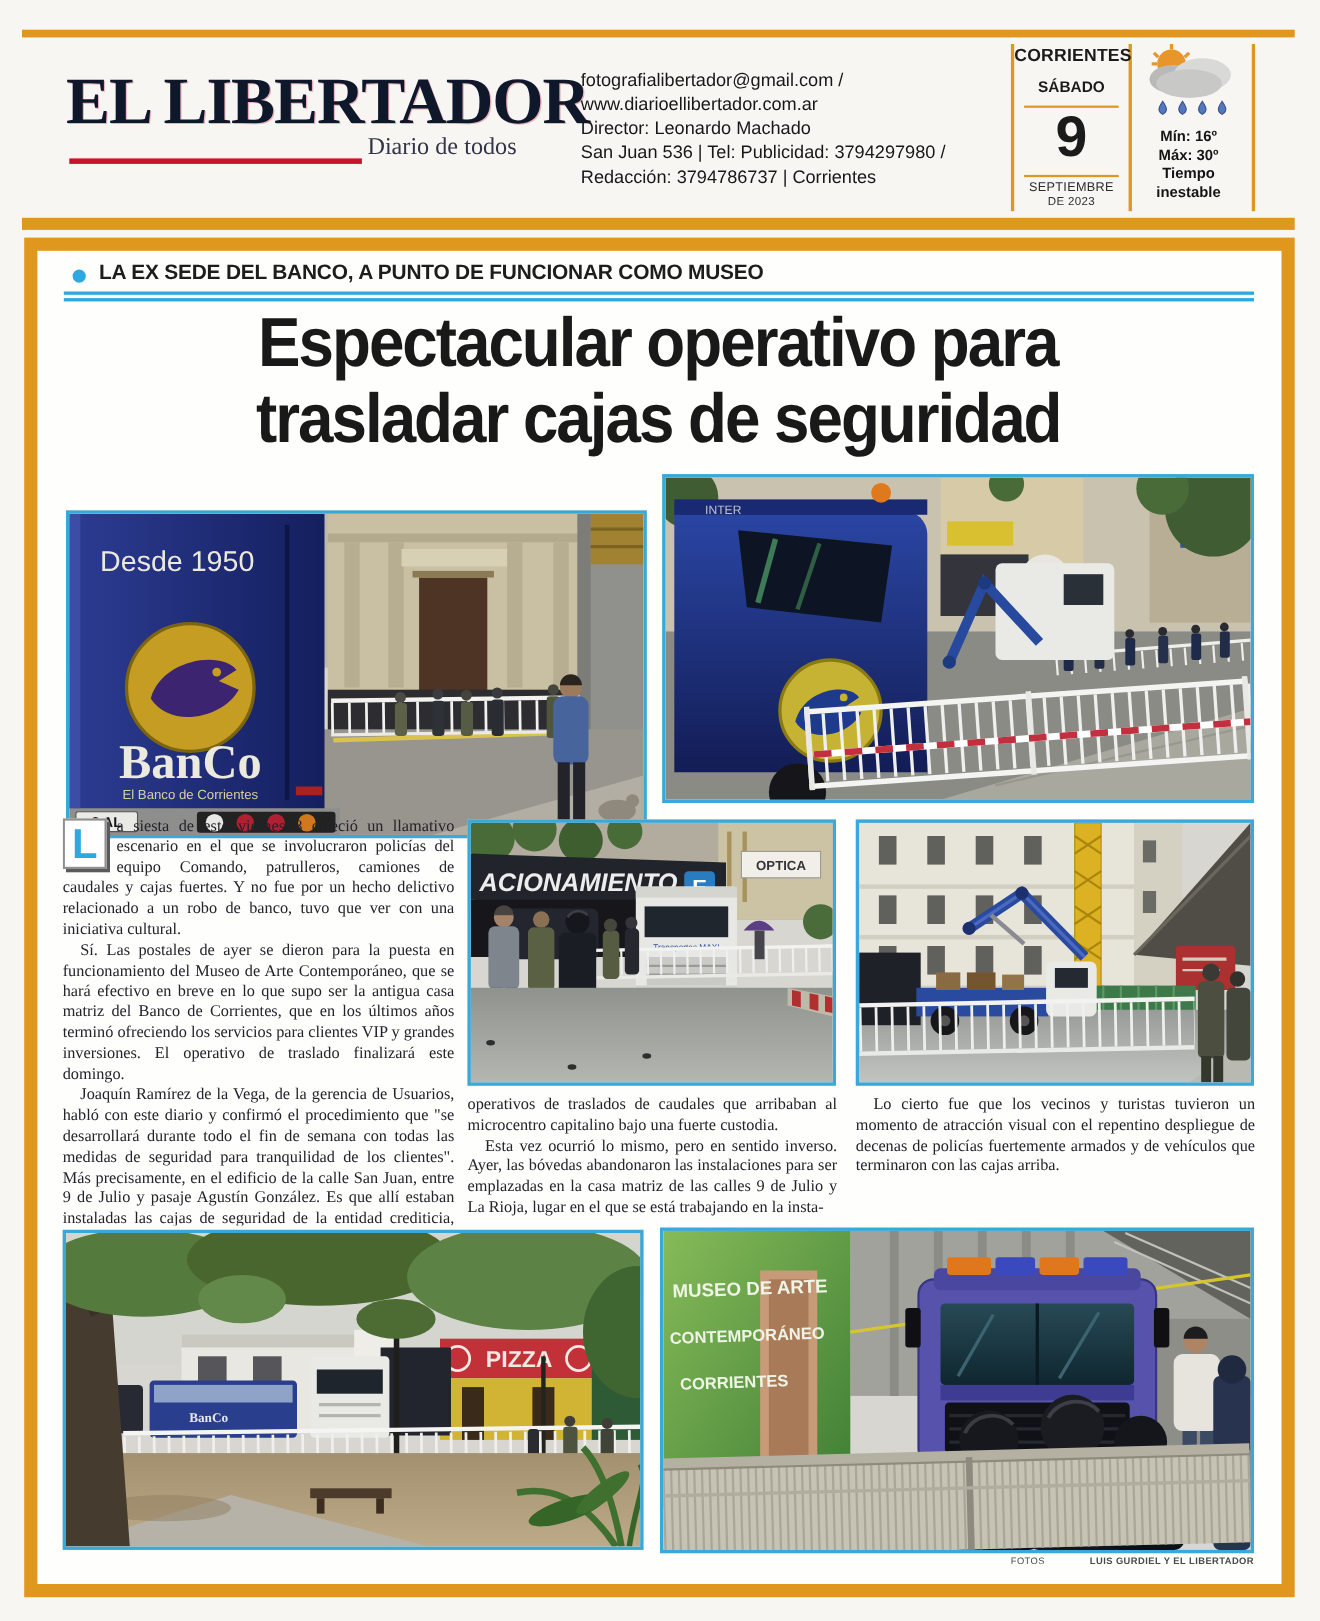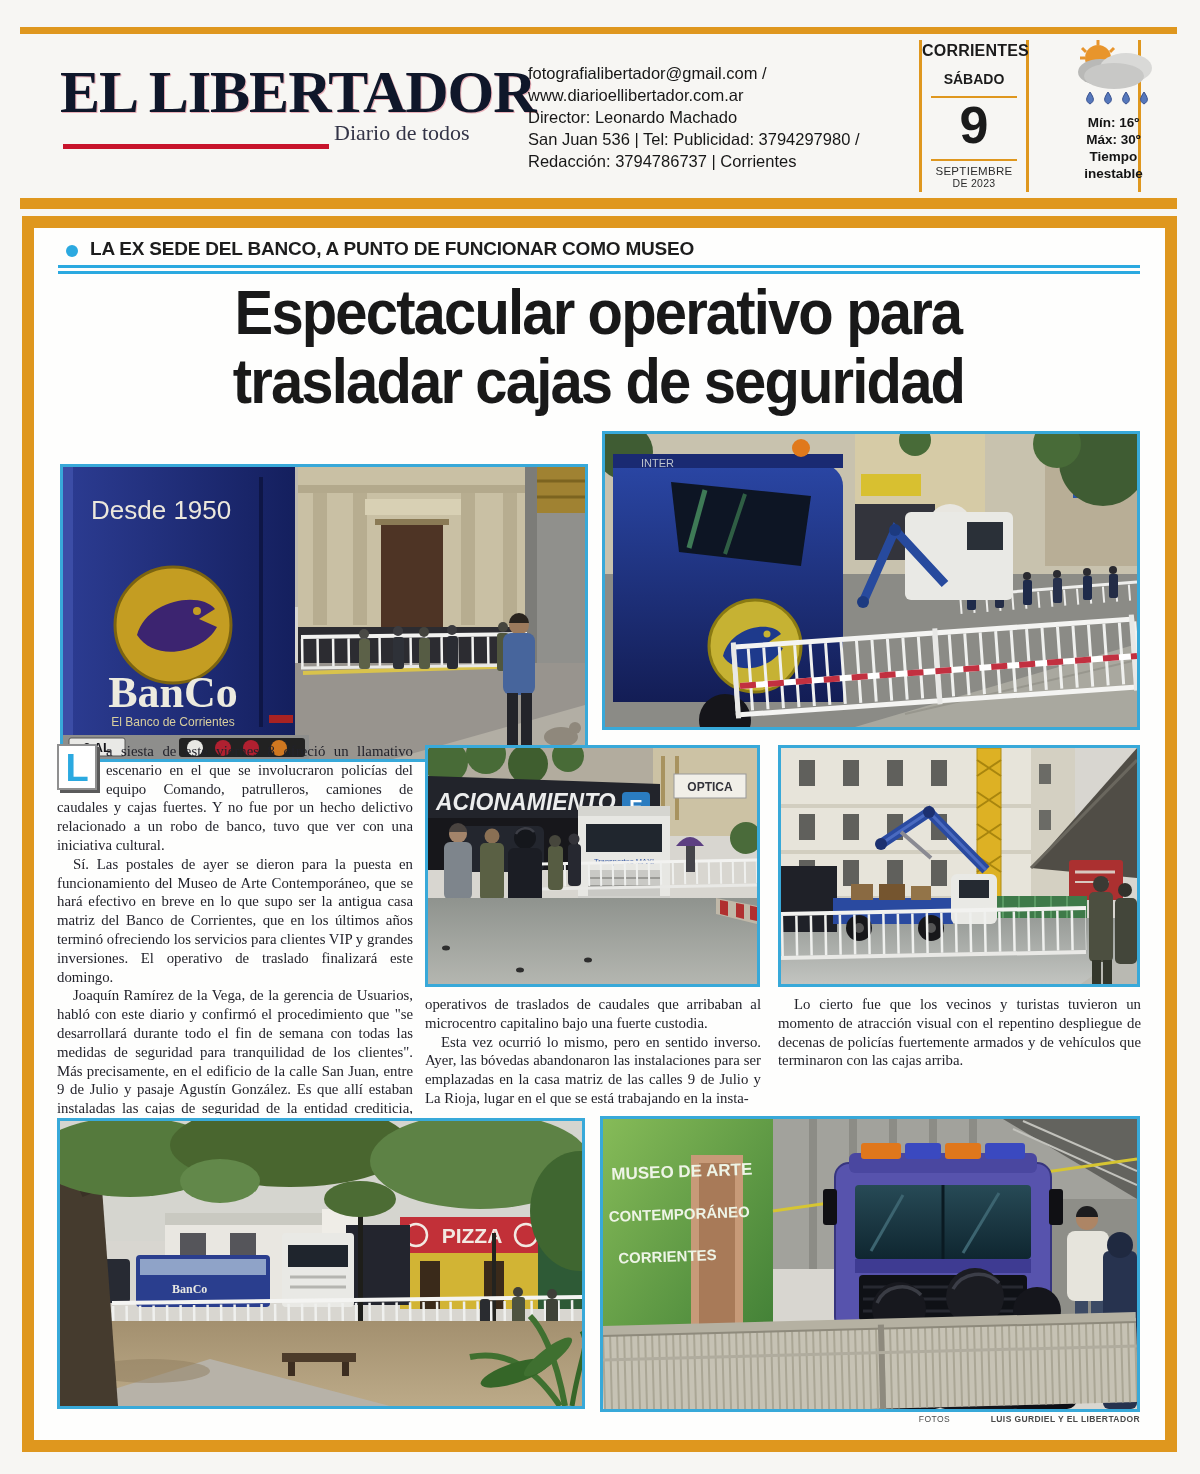--- a/index.html
+++ b/index.html
@@ -27,21 +27,21 @@
   .dl1 { left:919px; } .dl2 { left:1026px; } .dl3 { left:1138px; }
 
   .datebox    { left:922px; top:42px; width:104px; text-align:center; color:#1b1b1b; }
   .db-region  { font-size:16px; font-weight:bold; letter-spacing:.2px; }
   .db-day     { font-size:14px; font-weight:bold; margin-top:11px; }
   .db-rule    { width:86px; height:2px; background:#df971e; margin:9px auto 0; }
   .db-num     { font-size:52px; font-weight:bold; line-height:50px; margin-top:2px; }
   .db-month   { font-size:11.5px; letter-spacing:.3px; margin-top:4px; color:#2c2c2c; }
   .db-year    { font-size:10.5px; letter-spacing:.3px; color:#2c2c2c; }
 
-  .weather    { left:1068px; top:40px; width:91px; text-align:center; color:#141414; }
+  .weather    { left:1035px; top:40px; width:91px; text-align:center; color:#141414; }
   .wx-line    { font-size:13.5px; font-weight:bold; line-height:17px; }
 
   
   .frame      { left:22px; top:216px; width:1155px; height:1236px; border:12px solid #df971e; background:#fefefd; }
 
   .kicker-bullet { left:66px; top:245px; width:12px; height:12px; border-radius:50%; background:#2ba9e0; }
   .kicker-text   { left:90px; top:238px; font-size:19px; font-weight:bold; color:#1d1d1d; letter-spacing:-.2px; }
   .kicker-rule-a { left:58px; top:265px; width:1082px; height:3px; background:#2ba9e0; }
   .kicker-rule-b { left:58px; top:271px; width:1082px; height:3px; background:#2ba9e0; }
 

